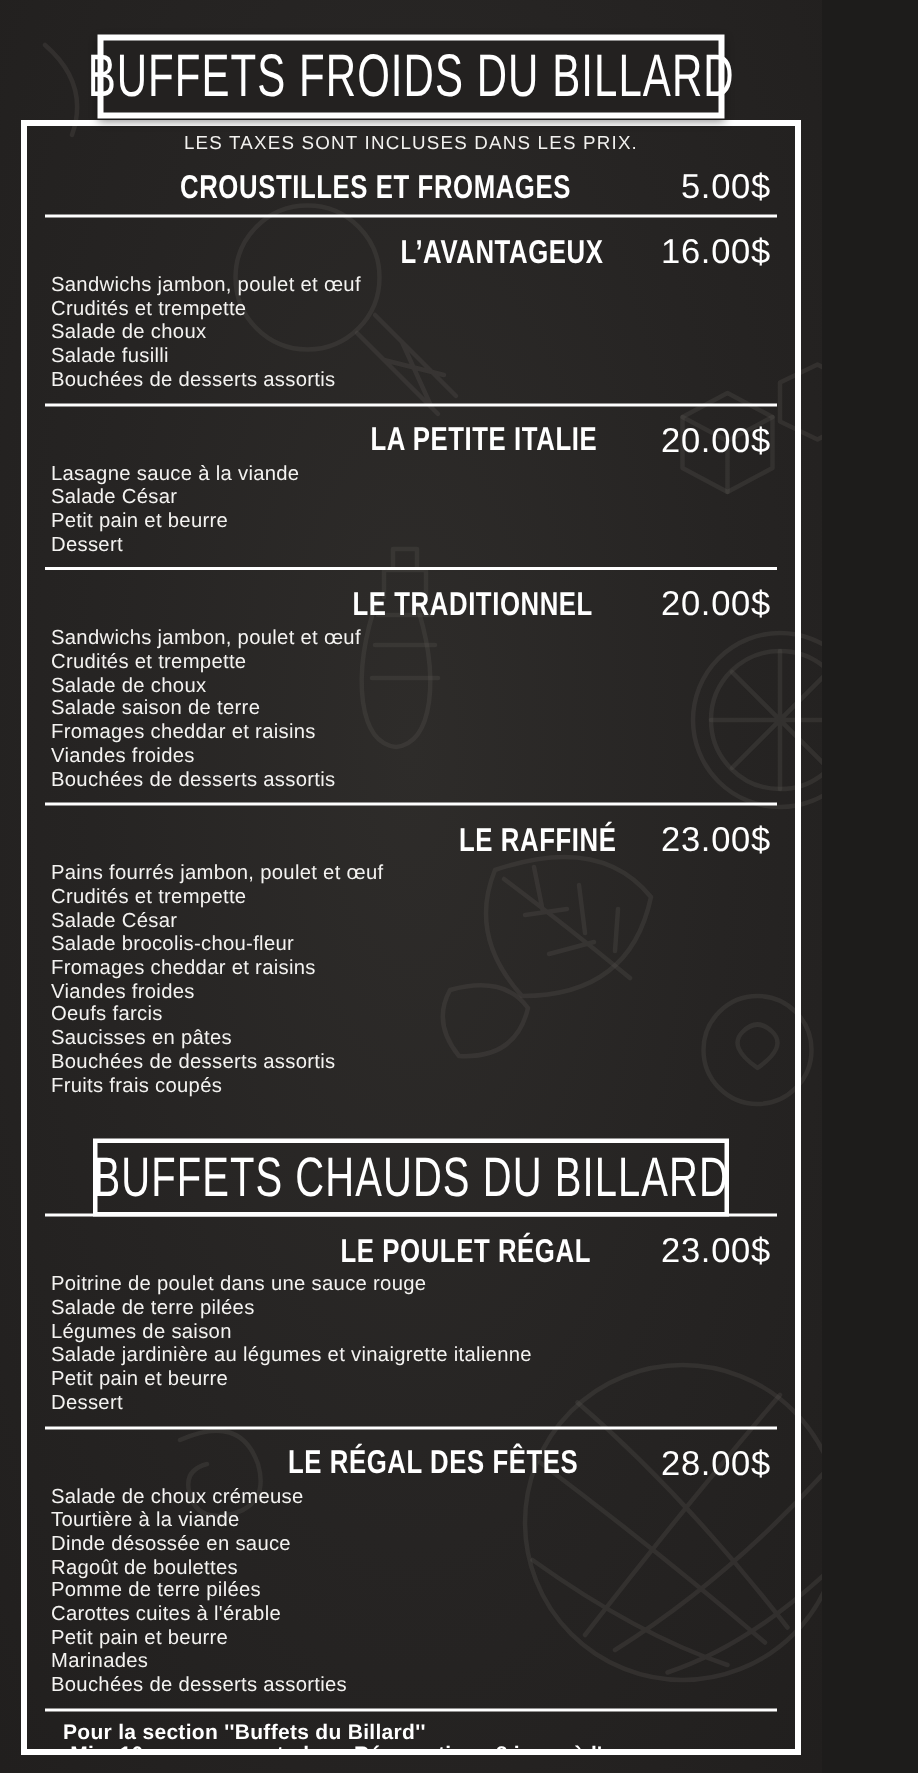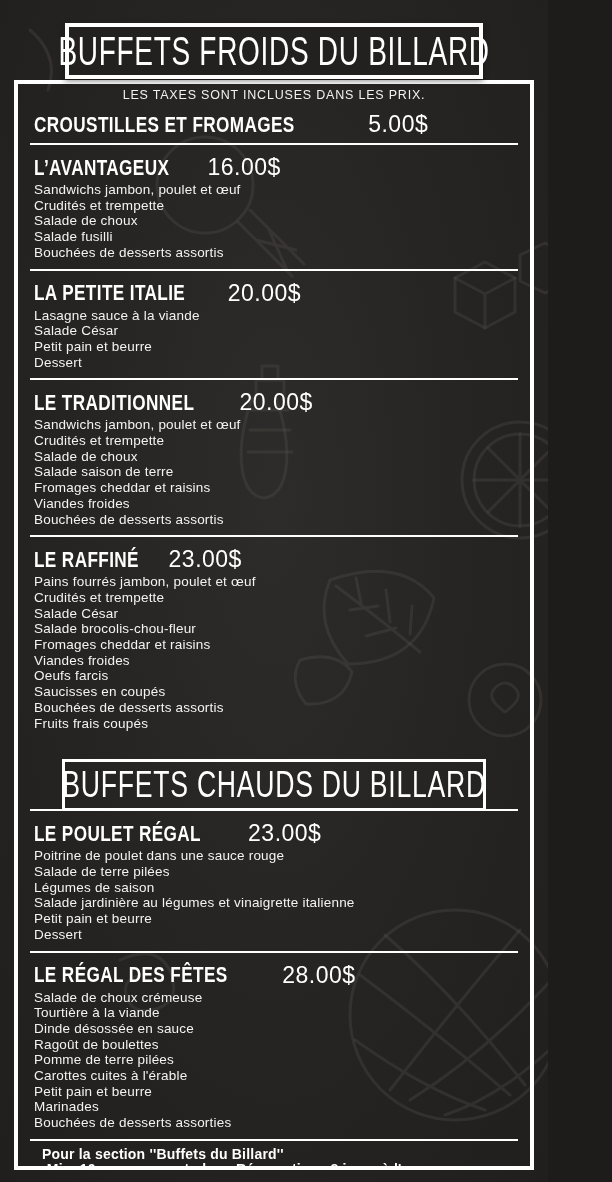--- a/index.html
+++ b/index.html
@@ -24,21 +24,21 @@
     box-shadow:0 2px 6px rgba(0,0,0,.45);
   }
   .title-text {
     color:#ffffff; font-size:40px; font-weight:500; white-space:nowrap;
     letter-spacing:1px; display:inline-block; transform:scaleX(.70); transform-origin:center;
   }
   .tax-note {
     text-align:center; color:#f2f1ef; font-size:12.5px;
     letter-spacing:.8px; margin-top:2px; font-weight:500;
   }
-  .sec-head { display:flex; justify-content:flex-start; align-items:center; margin-top:9px; }
+  .sec-head { display:flex; justify-content:flex-end; align-items:center; margin-top:9px; }
   .sec-name {
     margin:0; color:#ffffff; font-size:22px; font-weight:bold; white-space:nowrap;
     letter-spacing:.5px; display:inline-block; transform:scaleX(.78); transform-origin:left center;
   }
   .sec-price { color:#ffffff; font-size:23px; letter-spacing:.5px; white-space:nowrap; }
   .sec-items { list-style:none; margin:1px 0 8px; padding:0; }
   .sec-items li { color:#f4f3f1; font-size:13.5px; line-height:15.7px; letter-spacing:.2px; }
   .divider { height:2px; background:#ffffff; margin:5px -4px 0; }
   .hot-box {
     width:418px; margin:28px auto 0; border:3px solid #ffffff; background:transparent;
@@ -154,21 +154,21 @@
       <div class="sec-price">23.00$</div>
     </div>
     <ul class="sec-items">
             <li>Pains fourrés jambon, poulet et œuf</li>
             <li>Crudités et trempette</li>
             <li>Salade César</li>
             <li>Salade brocolis-chou-fleur</li>
             <li>Fromages cheddar et raisins</li>
             <li>Viandes froides</li>
             <li>Oeufs farcis</li>
-            <li>Saucisses en coupés</li>
+            <li>Saucisses en pâtes</li>
             <li>Bouchées de desserts assortis</li>
             <li>Fruits frais coupés</li>
           </ul>
   </section>
 </div>
 
     <div class="hot-box">
       <span class="hot-title">BUFFETS CHAUDS DU BILLARD</span>
     </div>
     <div class="hot-underline"></div>

